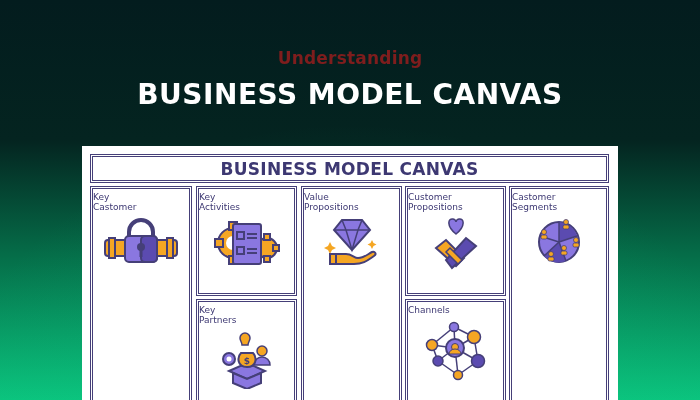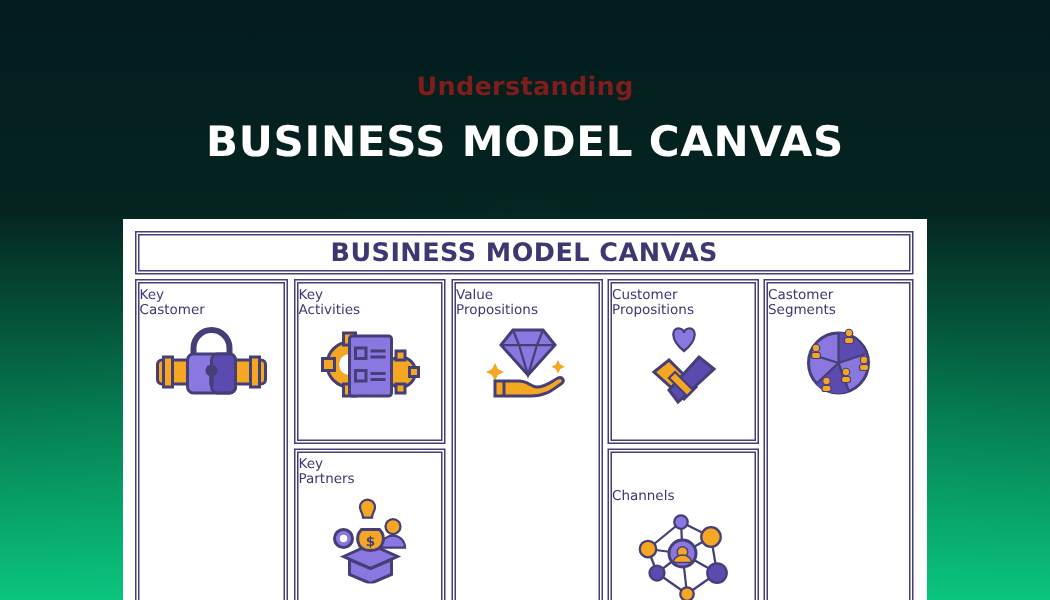--- a/index.html
+++ b/index.html
@@ -141,21 +141,21 @@
     </div>
     <svg class="icon" width="48" height="54" viewBox="0 0 48 54">
       <path d="M24 16 C14 8 16 0 21 1 C23 1.5 24 3 24 4 C24 3 25 1.5 27 1 C32 0 34 8 24 16 Z" fill="#8a77e0" stroke="#453f78" stroke-width="1.5"></path>
       <path d="M4 30 L14 22 L32 40 L24 48 Z" fill="#f5a623" stroke="#453f78" stroke-width="2"></path>
       <path d="M44 28 L34 20 L14 42 L20 50 Z" fill="#5b4bb0" stroke="#453f78" stroke-width="2"></path>
       <path d="M18 30 L30 42 L26 46 L14 34 Z" fill="#f5a623" stroke="#453f78" stroke-width="1.5"></path>
     </svg>
   </div>
 
   <div class="box" style="left:323px; top:153px; width:101px; height:117px;">
-    <div class="cell-label" style="margin-top:24px;">
+    <div class="cell-label" style="margin-top:3px;">
       <div>Channels</div>
     </div>
     <svg class="icon" width="64" height="62" viewBox="0 0 64 62">
       <g stroke="#453f78" stroke-width="1.5">
         <line x1="30" y1="6" x2="50" y2="16"></line>
           <line x1="30" y1="6" x2="8" y2="24"></line>
         <line x1="8" y1="24" x2="14" y2="40"></line>
           <line x1="50" y1="16" x2="54" y2="40"></line>
         <line x1="14" y1="40" x2="34" y2="54"></line>
           <line x1="54" y1="40" x2="34" y2="54"></line>

